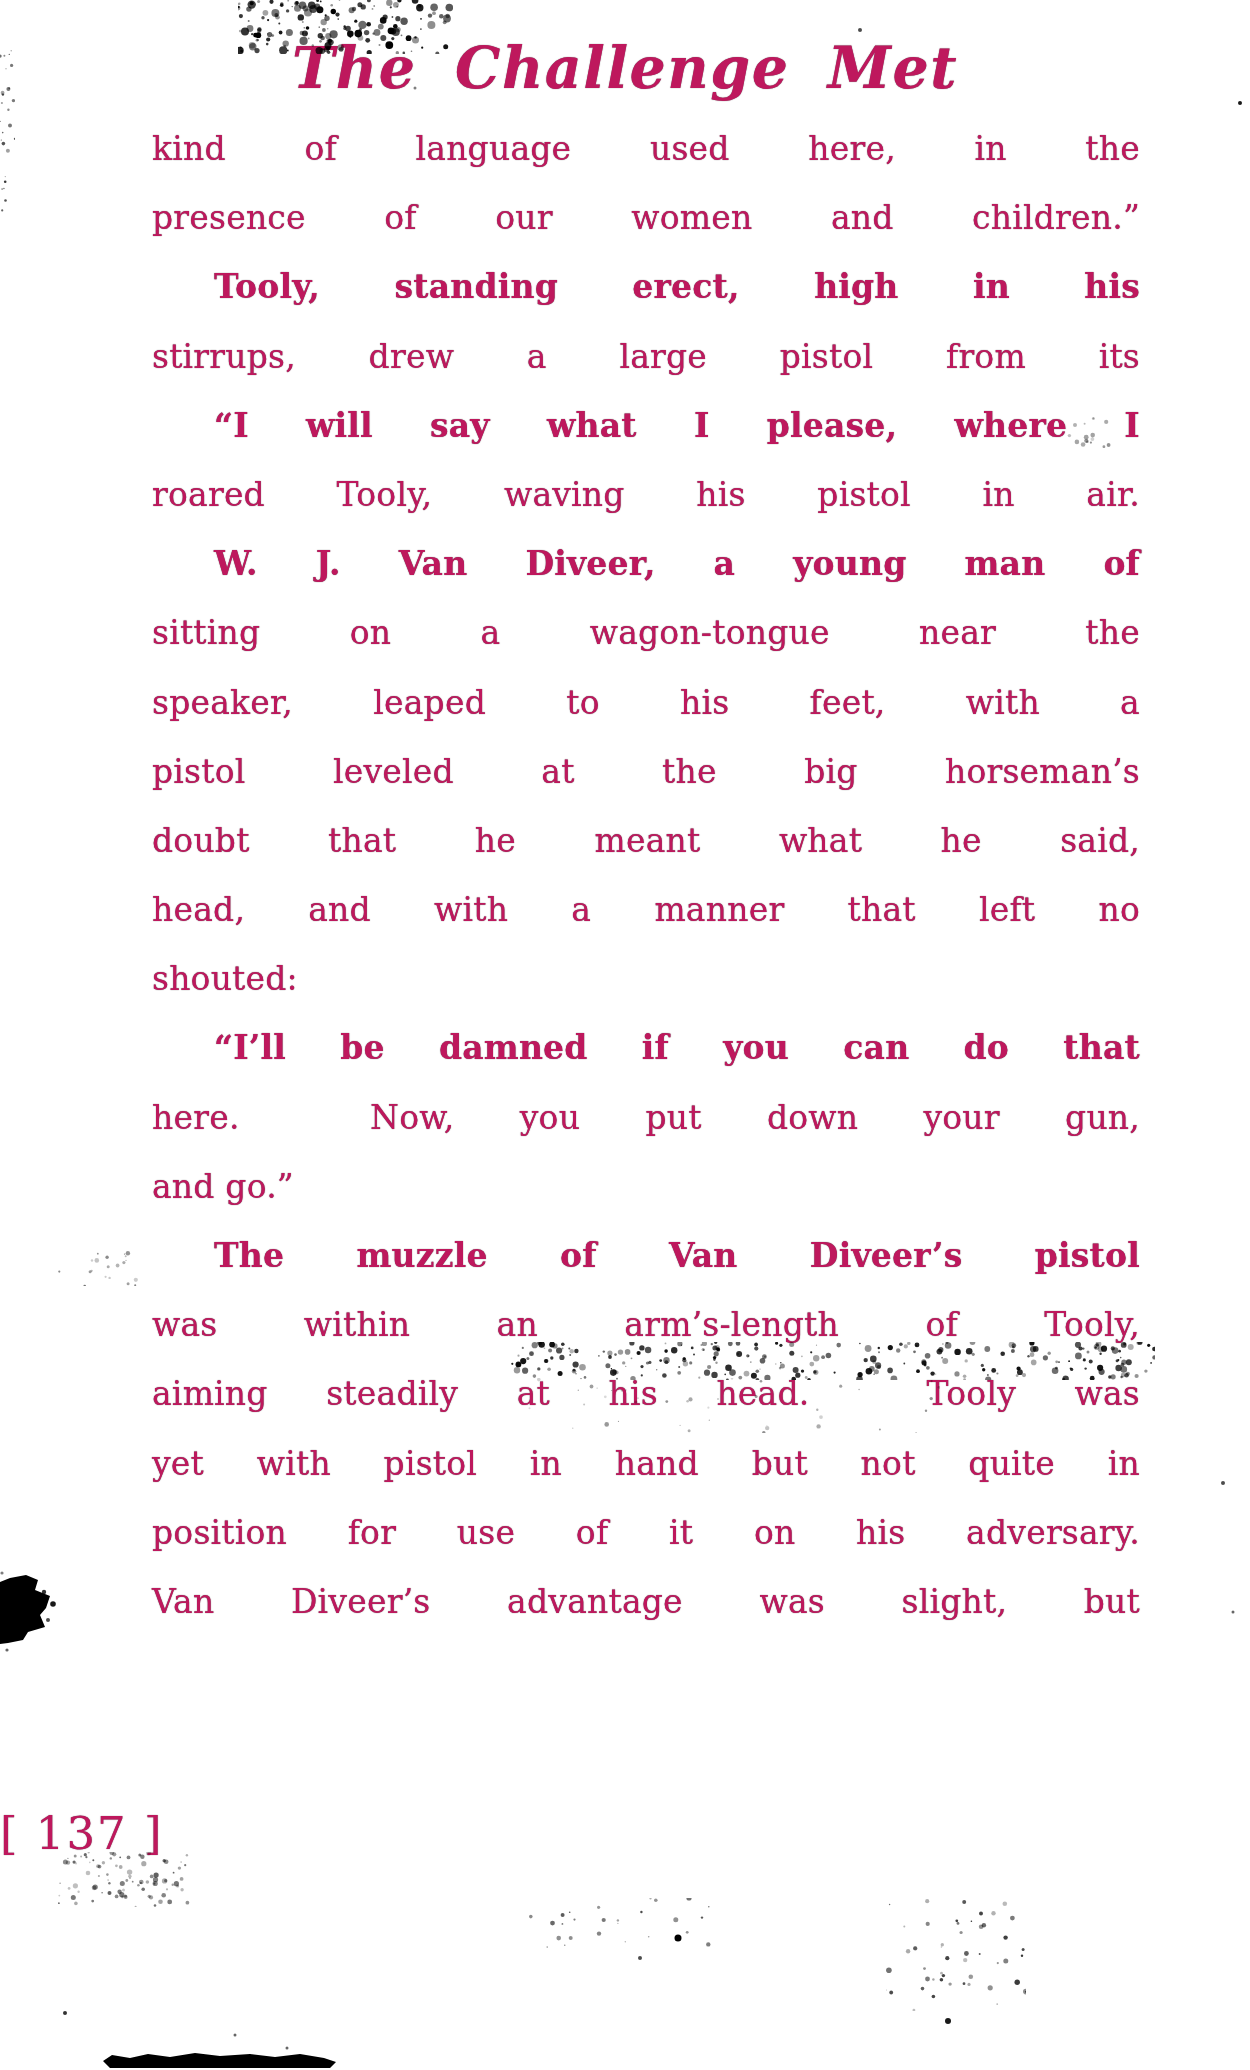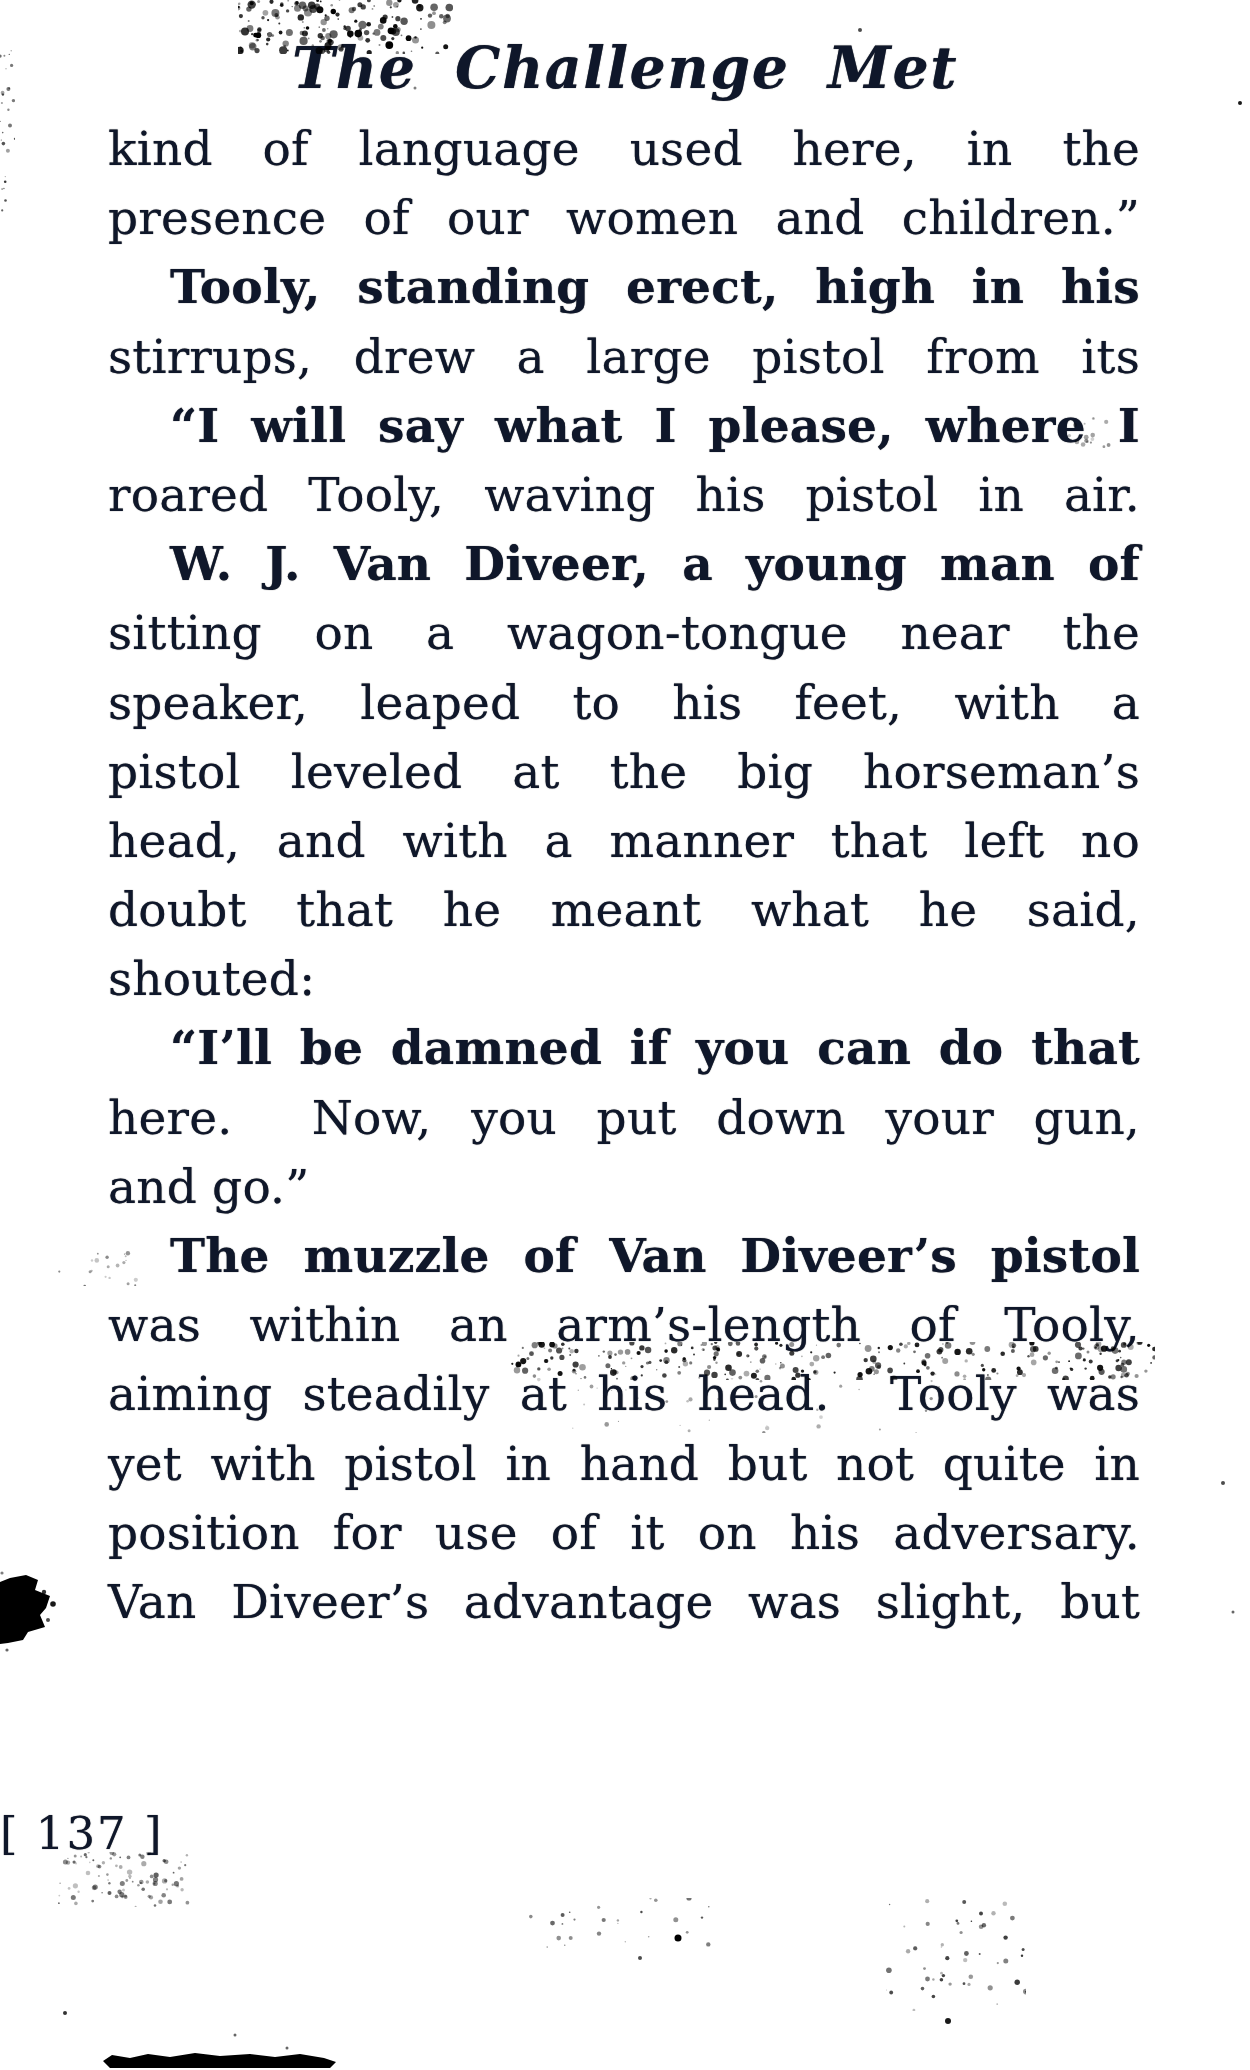--- a/index.html
+++ b/index.html
@@ -1,32 +1,33 @@
 <!DOCTYPE html>
 <html><head>
 <meta charset="utf-8">
 <style>
   html,body { margin:0; padding:0; background:#e8e8e8; }
   .page {
     position:relative; width:1250px; height:2070px;
     background:#ffffff; overflow:hidden;
-    font-family:"DejaVu Serif", serif; color:#0f172a;
+    font-family:"DejaVu Serif", serif; color:#be185d;
   }
   .title {
     position:absolute; top:34px; left:0; width:100%;
     text-align:center; font-style:italic; font-weight:bold;
     font-size:57px; letter-spacing:1.5px; word-spacing:0.30em;
     text-shadow:0 0 1px rgba(0,0,0,0.65);
   }
   .body-text { position:absolute; left:108px; top:114px; width:1032px; }
   .line {
-    height:69.2px; line-height:69.2px; font-size:47px;
+    height:69.2px; line-height:69.2px; font-size:33px;
     text-align:justify; text-align-last:justify;
     white-space:nowrap; letter-spacing:0.2px;
     text-shadow:0 0 1px rgba(0,0,0,0.70);
+    margin-left:44px;
   }
   .line.short { text-align-last:left; }
   .line.indent { text-indent:62px;font-weight:bold; }
   .pagenum {
     position:absolute; top:1807px; left:0; width:100%;
     font-size:45px; letter-spacing:2px;
     text-shadow:0 0 1px rgba(0,0,0,0.6);
   }
   .stain { position:absolute; pointer-events:none; }
 </style>
@@ -41,22 +42,22 @@
       <div class="line">kind of language used here, in the</div>
       <div class="line">presence of our women and children.”</div>
       <div class="line indent">Tooly, standing erect, high in his</div>
       <div class="line">stirrups, drew a large pistol from its</div>
       <div class="line indent">“I will say what I please, where I</div>
       <div class="line">roared Tooly, waving his pistol in air.</div>
       <div class="line indent">W. J. Van Diveer, a young man of</div>
       <div class="line">sitting on a wagon-tongue near the</div>
       <div class="line">speaker, leaped to his feet, with a</div>
       <div class="line">pistol leveled at the big horseman’s</div>
+      <div class="line">doubt that he meant what he said,</div>
       <div class="line">head, and with a manner that left no</div>
-      <div class="line">doubt that he meant what he said,</div>
       <div class="line short">shouted:</div>
       <div class="line indent">“I’ll be damned if you can do that</div>
       <div class="line">here.&nbsp; Now, you put down your gun,</div>
       <div class="line short">and go.”</div>
       <div class="line indent">The muzzle of Van Diveer’s pistol</div>
       <div class="line">was within an arm’s-length of Tooly,</div>
       <div class="line">aiming steadily at his head.&nbsp; Tooly was</div>
       <div class="line">yet with pistol in hand but not quite in</div>
       <div class="line">position for use of it on his adversary.</div>
       <div class="line">Van Diveer’s advantage was slight, but</div>

